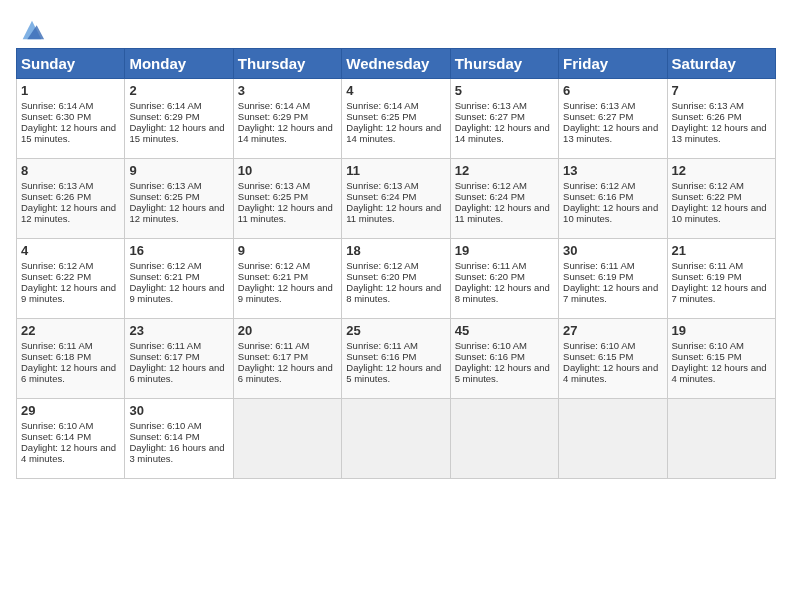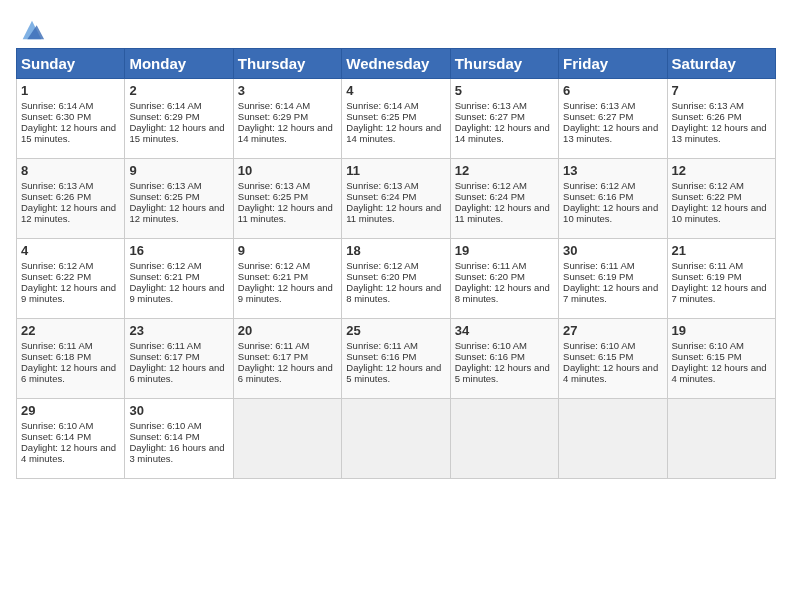--- a/index.html
+++ b/index.html
@@ -275,21 +275,21 @@
         <span>Sunset: 6:17 PM</span><br>
         <span>Daylight: 12 hours and 6 minutes.</span>
       </td>
           <td>
         <span class="day-num">25</span>
         <span>Sunrise: 6:11 AM</span><br>
         <span>Sunset: 6:16 PM</span><br>
         <span>Daylight: 12 hours and 5 minutes.</span>
       </td>
           <td>
-        <span class="day-num">34</span>
+        <span class="day-num">45</span>
         <span>Sunrise: 6:10 AM</span><br>
         <span>Sunset: 6:16 PM</span><br>
         <span>Daylight: 12 hours and 5 minutes.</span>
       </td>
           <td>
         <span class="day-num">27</span>
         <span>Sunrise: 6:10 AM</span><br>
         <span>Sunset: 6:15 PM</span><br>
         <span>Daylight: 12 hours and 4 minutes.</span>
       </td>

